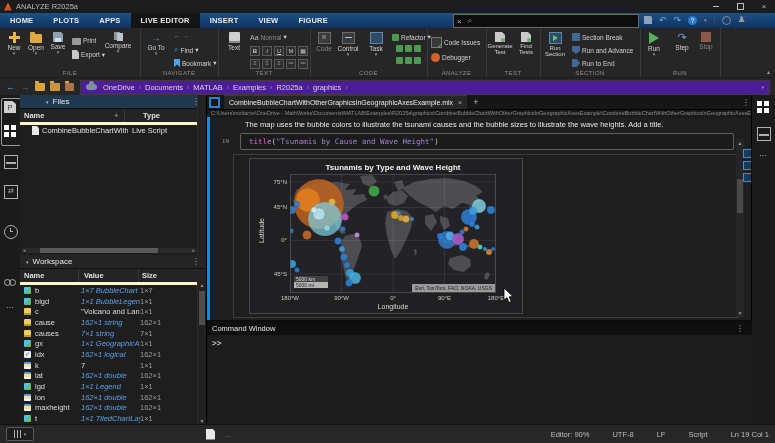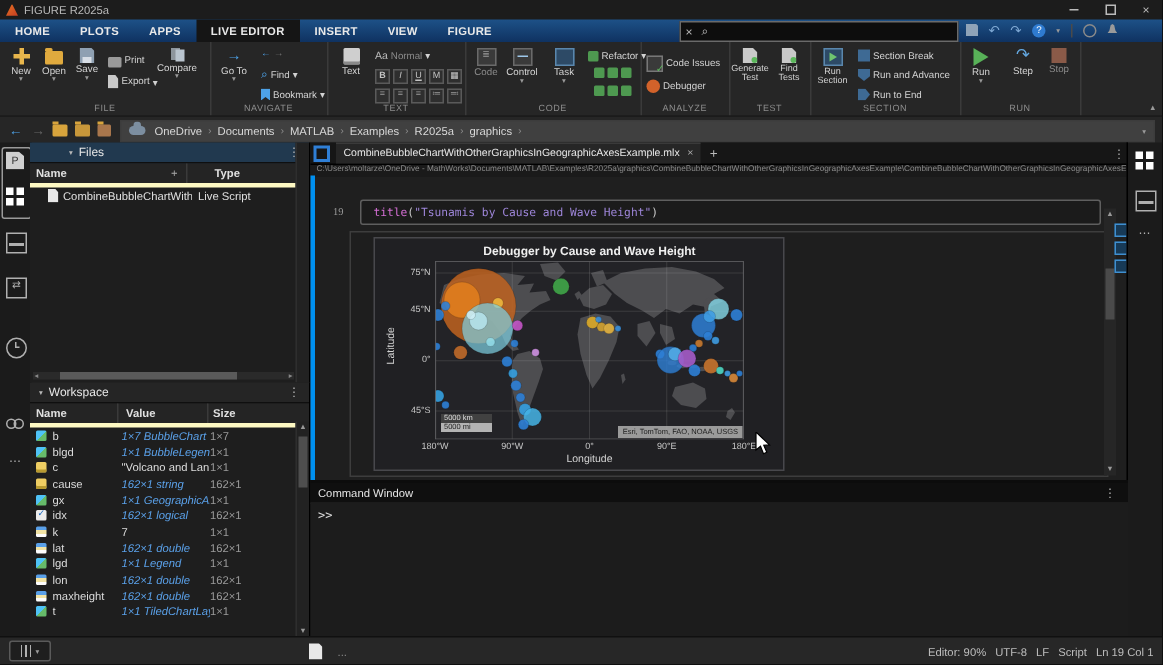--- a/index.html
+++ b/index.html
@@ -76,21 +76,21 @@
   .ic-run{width:0;height:0;border-left:10px solid #58b158;border-top:6px solid transparent;border-bottom:6px solid transparent;}
   .ic-step{color:#64a8e0;font-size:11px;line-height:11px;}
   .ic-stop{width:10px;height:10px;background:#8a5a48;}
   .collapse{position:absolute;right:5px;bottom:2px;font-size:6px;color:#9a9a9a;}
   
   .crumbrow{position:absolute;left:0;top:77px;right:0;height:18px;background:#262626;border-top:1px solid #1b1b1b;display:flex;align-items:center;}
   .navarr{font-size:9px;margin-left:6px;}
   .tico{width:10px;height:8px;background:#d8a43c;border-radius:1px;margin-left:5px;position:relative;}
   .tico:before{content:"";position:absolute;top:-2px;left:0;width:4px;height:2px;background:#d8a43c;}
   .tico.t2{background:#c8973a}.tico.t3{background:#a8764c;width:9px}
-  .crumbfield{flex:1;height:13px;margin:0 5px 0 6px;background:#404040;border:1px solid #3c3c3c;display:flex;align-items:center;overflow:hidden;}
+  .crumbfield{flex:1;height:13px;margin:0 5px 0 6px;background:#4c1d95;border:1px solid #3c3c3c;display:flex;align-items:center;overflow:hidden;}
   .cloud{width:11px;height:6px;background:#7c8ea0;border-radius:4px;margin:0 4px 0 5px;position:relative;}
   .cloud:before{content:"";position:absolute;left:3px;top:-3px;width:5px;height:5px;border-radius:50%;background:#7c8ea0;}
   #crumbs{display:flex;align-items:center;white-space:nowrap;font-size:7.5px;color:#d8d8d8;}
   .crumb{padding:0 2px;}
   .csep{color:#8a8a8a;font-size:7px;padding:0 2px;}
   .fieldcaret{margin-left:auto;color:#9a9a9a;font-size:5px;padding-right:5px;}
   
   .leftstrip{position:absolute;left:0;top:95px;width:20px;bottom:18px;background:#1b1b1b;border-right:1px solid #000;}
   .lsi{position:absolute;left:4px;width:12px;height:12px;}
   .selbox{position:absolute;left:1px;top:3px;width:18px;height:46px;border:1px solid #9a9a9a;border-radius:2px;}
@@ -172,30 +172,30 @@
   .cmdhead{height:13px;background:#0f0f0f;border-bottom:1px solid #262626;display:flex;align-items:center;font-size:7.5px;color:#e4e4e4;}
   .cmdhead span{padding-left:5px;}
   .cmdhead .kebab{margin-left:auto;padding-right:8px;color:#b9b9b9;font-size:8px;}
   .cmdbody{position:absolute;left:0;right:0;top:13px;bottom:0;background:#1c1c1c;font-family:"DejaVu Sans Mono",monospace;font-size:8px;color:#d8d8d8;padding:4px 0 0 5px;}
   
   .statusbar{position:absolute;left:0;bottom:0;right:0;height:18px;background:#272727;border-top:1px solid #101010;display:flex;align-items:center;font-size:7.5px;color:#bdbdbd;}
   .stoggle{margin-left:6px;width:26px;height:12px;border:1px solid #5a5a5a;border-radius:2px;background:#1e1e1e;display:flex;align-items:center;justify-content:center;gap:2px;}
   .stoggle .bars{width:8px;height:8px;background:repeating-linear-gradient(90deg,#b0b0b0 0 1px,transparent 1px 3px);}
   .sdoc{margin-left:172px;width:9px;height:11px;background:#e8e8e8;clip-path:polygon(0 0,70% 0,100% 25%,100% 100%,0 100%);}
   .sdots{margin-left:10px;color:#8a8a8a;}
-  #status-items{margin-left:auto;display:flex;gap:6px;padding-right:6px;}
+  #status-items{margin-left:auto;display:flex;gap:23px;padding-right:6px;}
 </style>
 </head>
 <body>
 
 <div id="app">
 
   <div class="titlebar">
     <div class="mlogo"></div>
-    <div class="ttext">FIGURE R2025a</div>
+    <div class="ttext">ANALYZE R2025a</div>
     <div class="wctl wmin">
         <i></i>
       </div>
     <div class="wctl wmax">
         <i></i>
       </div>
     <div class="wctl wclose">×</div>
   </div>
 
   <div class="tabrow">
@@ -501,20 +501,26 @@
           <span class="wval">"Volcano and Lan...</span>
           <span class="wsize">1×1</span>
         </div>
         <div class="wsrow">
           <i class="wicon string"></i>
           <span class="wname">cause</span>
           <span class="wval type">162×1 string</span>
           <span class="wsize">162×1</span>
         </div>
         <div class="wsrow">
+          <i class="wicon string"></i>
+          <span class="wname">causes</span>
+          <span class="wval type">7×1 string</span>
+          <span class="wsize">7×1</span>
+        </div>
+        <div class="wsrow">
           <i class="wicon object"></i>
           <span class="wname">gx</span>
           <span class="wval type">1×1 GeographicA...</span>
           <span class="wsize">1×1</span>
         </div>
         <div class="wsrow">
           <i class="wicon logical">✓</i>
           <span class="wname">idx</span>
           <span class="wval type">162×1 logical</span>
           <span class="wsize">162×1</span>
@@ -570,26 +576,27 @@
         <span>CombineBubbleChartWithOtherGraphicsInGeographicAxesExample.mlx</span>
         <span class="x">×</span>
       </div>
       <span class="eplus">+</span>
       <span class="ekebab">⋮</span>
     </div>
     <div class="epath">C:\Users\moltarze\OneDrive - MathWorks\Documents\MATLAB\Examples\R2025a\graphics\CombineBubbleChartWithOtherGraphicsInGeographicAxesExample\CombineBubbleChartWithOtherGraphicsInGeographicAxesExamp...</div>
     <div class="econtent">
       <div class="bluebar"></div>
       <div class="gutter">19</div>
+      <div class="para">The map uses the bubble colors to illustrate the tsunami causes and the bubble sizes to illustrate the wave heights. Add a title.</div>
       <div class="codebox">
         <div class="codeline"><span class="cfn">title</span><span class="cpar">(</span><span class="cstr">"Tsunamis by Cause and Wave Height"</span><span class="cpar">)</span></div>
       </div>
       <div class="outframe">
         <div class="figbox">
-          <div class="figtitle">Debugger by Cause and Wave Height</div>
+          <div class="figtitle">Tsunamis by Type and Wave Height</div>
           <div class="axes">
             <svg width="206" height="119" viewBox="0 0 206 119">
               <rect x="0" y="0" width="206" height="119" fill="#232327"></rect>
               <g fill="#4d4d50" stroke="none">
                 <path d="M3,28 L6,16 L16,12 L30,9 L46,8 L60,10 L55,16 L66,15 L63,21 L74,20 L77,26 L70,29 L64,33 L58,38 L53,44 L50,50 L53,55 L56,59 L52,60 L47,55 L44,48 L38,40 L28,35 L16,32 L8,31 Z"></path>
                 <path d="M70,2 L82,1 L87,7 L81,13 L73,10 Z"></path>
                 <path d="M55,62 L63,60 L70,65 L72,72 L69,81 L65,92 L61,103 L58,110 L55,101 L52,88 L51,75 L52,66 Z"></path>
                 <path d="M96,24 L103,18 L112,16 L118,22 L114,29 L106,32 L99,30 Z"></path>
                 <path d="M104,8 L112,6 L115,14 L108,17 Z"></path>
                 <path d="M93,22 l3,-2 l2,3 l-3,3 Z"></path>

